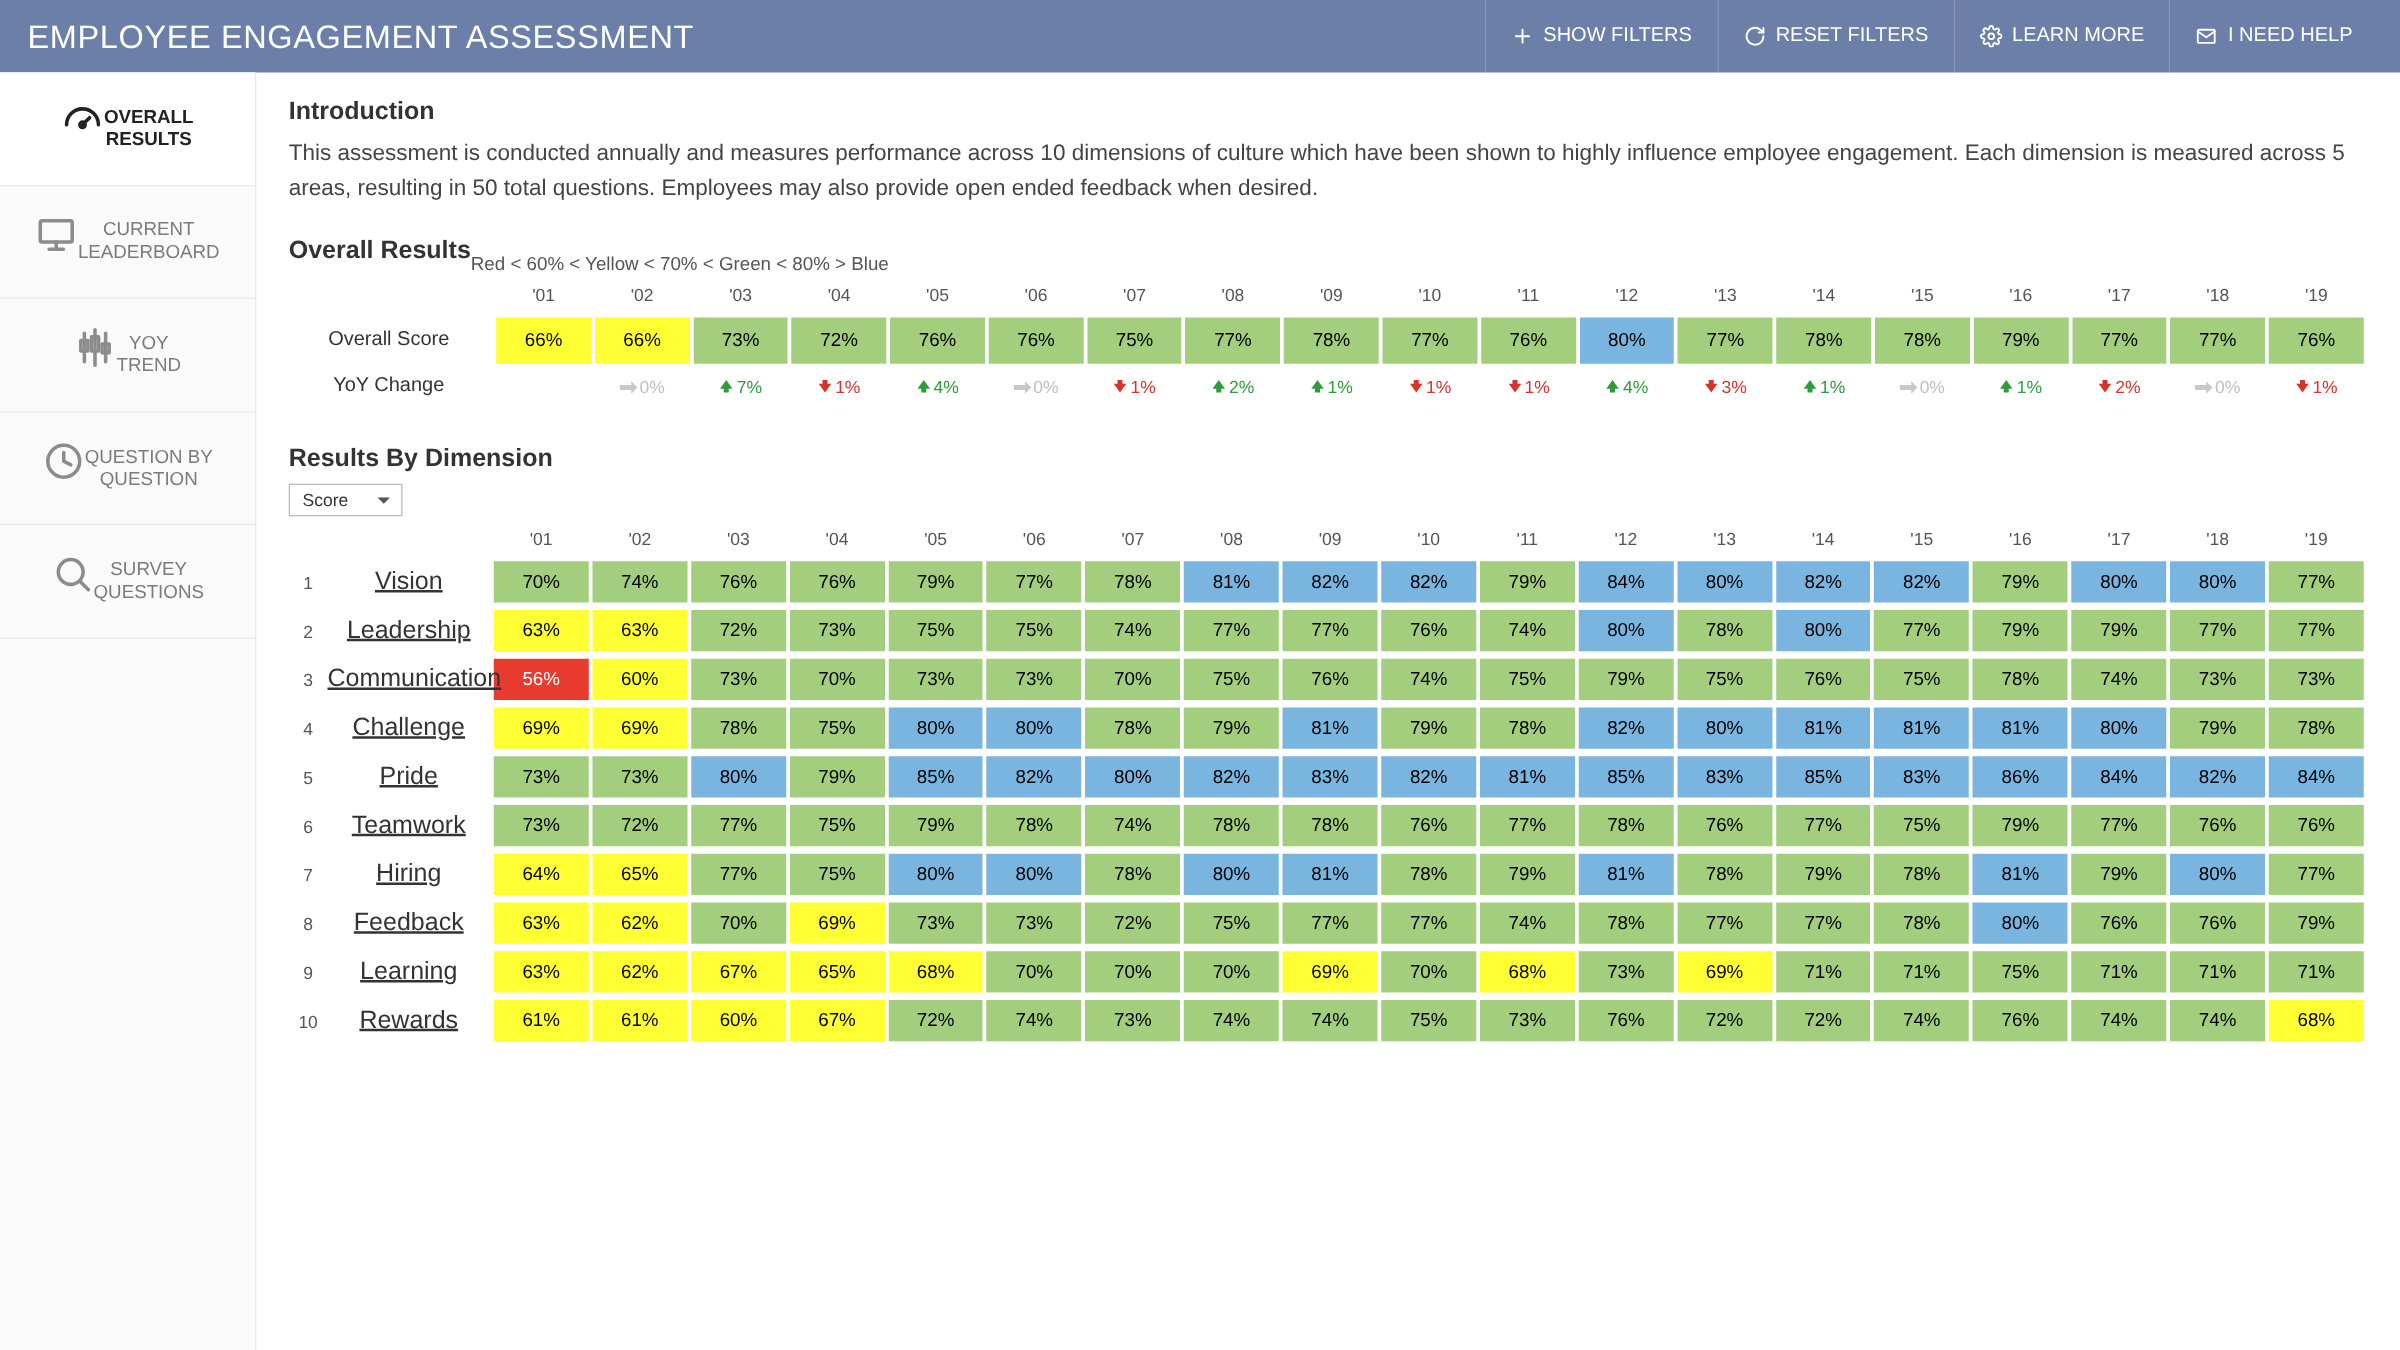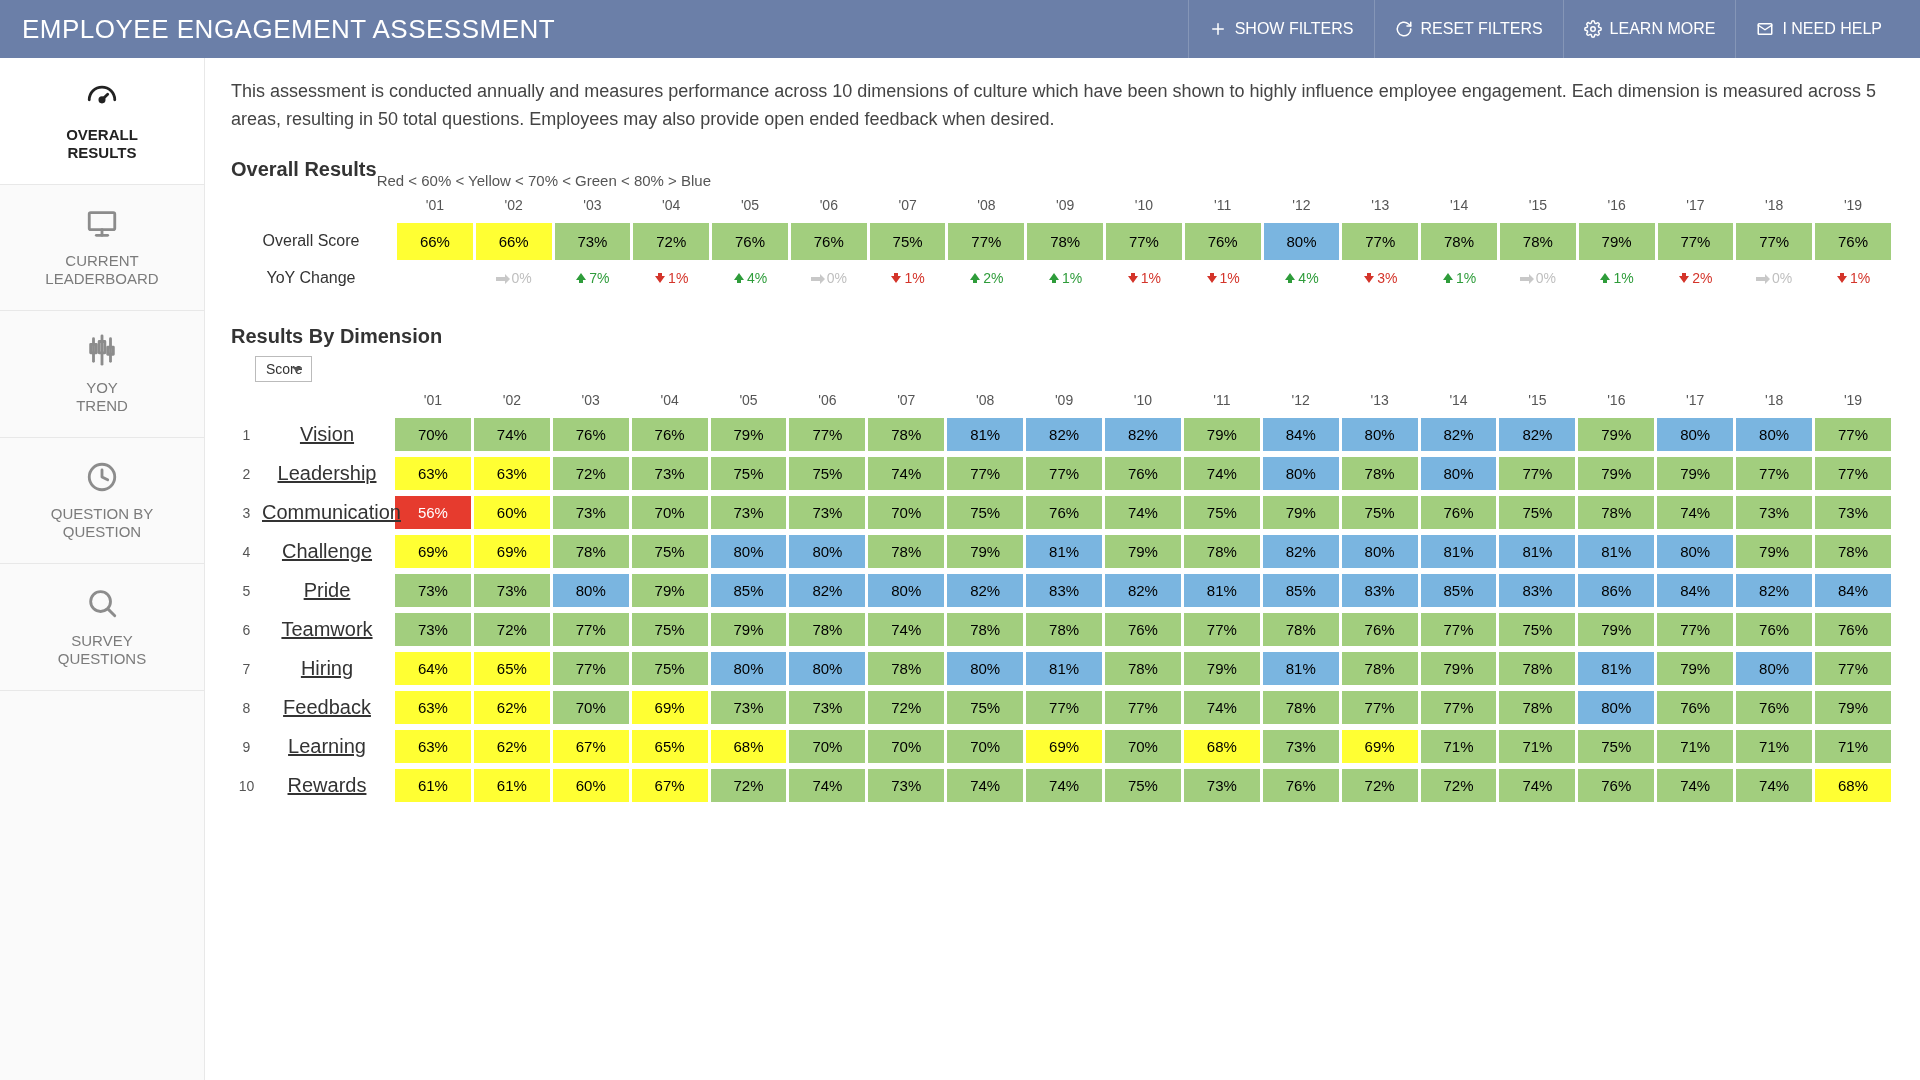--- a/index.html
+++ b/index.html
@@ -45,21 +45,21 @@
   .wrap { display: flex; height: calc(100% - 58px); }
   .sidebar {
     width: 205px;
     background: #fafafa;
     display: flex;
     flex-direction: column;
     border-right: 1px solid #e8e8e8;
   }
   .side-item {
     display: flex;
-    flex-direction: column;
+    flex-direction: row;
     align-items: center;
     justify-content: center;
     padding: 22px 10px 22px;
     border-bottom: 1px solid #e8e8e8;
     color: #7b7b7b;
     cursor: pointer;
     text-align: center;
     line-height: 1.2;
   }
   .side-item.active { background: #fff; color: #222; font-weight: 700; }
@@ -118,26 +118,25 @@
     padding: 4px 0;
   }
   .arrow-up   { color: #2e9c3a; }
   .arrow-down { color: #d4342a; }
   .arrow-flat { color: #bfbfbf; }
   .arrow { display:inline-block; vertical-align: middle; margin-right:2px;}
   
   .dim-controls { margin: 4px 0 4px 0; display:flex; align-items:center; gap:10px;}
   .dim-select {
     border: 1px solid #bbb;
-    padding: 4px 8px 4px 10px;
+    padding: 4px 42px 4px 10px;
     font-size: 14px;
     background: #fff;
     position: relative;
     cursor: pointer;
-    margin-left: 24px;
   }
   .dim-select::after {
     content: "";
     position: absolute;
     right: 9px; top: 50%;
     border: 5px solid transparent;
     border-top-color: #555;
     transform: translateY(-2px);
   }
   .dim-table td.row-num { font-size: 14px; color:#555; text-align:center;}
@@ -235,20 +234,21 @@
         <span class="icon"><svg width="34" height="34" viewBox="0 0 24 24" fill="none" stroke="#8c8c8c" stroke-width="2" stroke-linecap="round" stroke-linejoin="round">
             <circle cx="11" cy="11" r="7"></circle>
             <line x1="21" y1="21" x2="16.5" y2="16.5"></line>
           </svg></span>
         <span class="lbl">SURVEY
 QUESTIONS</span>
       </div>
     </div>
 
   <div class="main">
+    <h3>Introduction</h3>
     <p class="intro-text">This assessment is conducted annually and measures performance across 10 dimensions of culture which have been shown to highly influence employee engagement.  Each dimension is measured across 5 areas, resulting in 50 total questions.  Employees may also provide open ended feedback when desired.</p>
 
     <div class="overall-head">
       <h3>Overall Results</h3>
       <div class="legend-text">Red &lt; 60% &lt; Yellow &lt; 70% &lt; Green &lt; 80% &gt; Blue</div>
     </div>
 
     <table id="overall-table">
         <colgroup>
           <col class="col-spacer">

